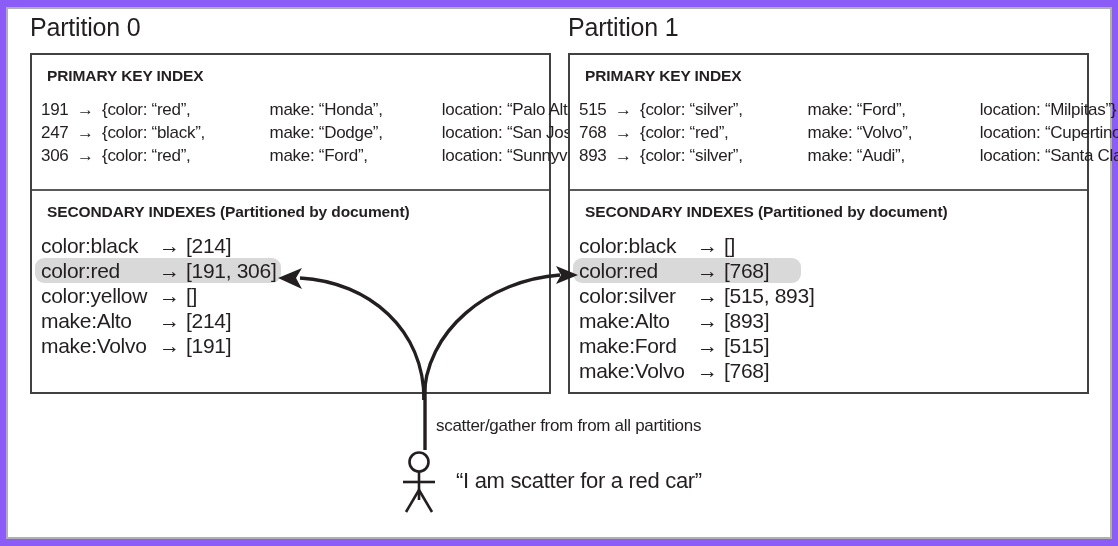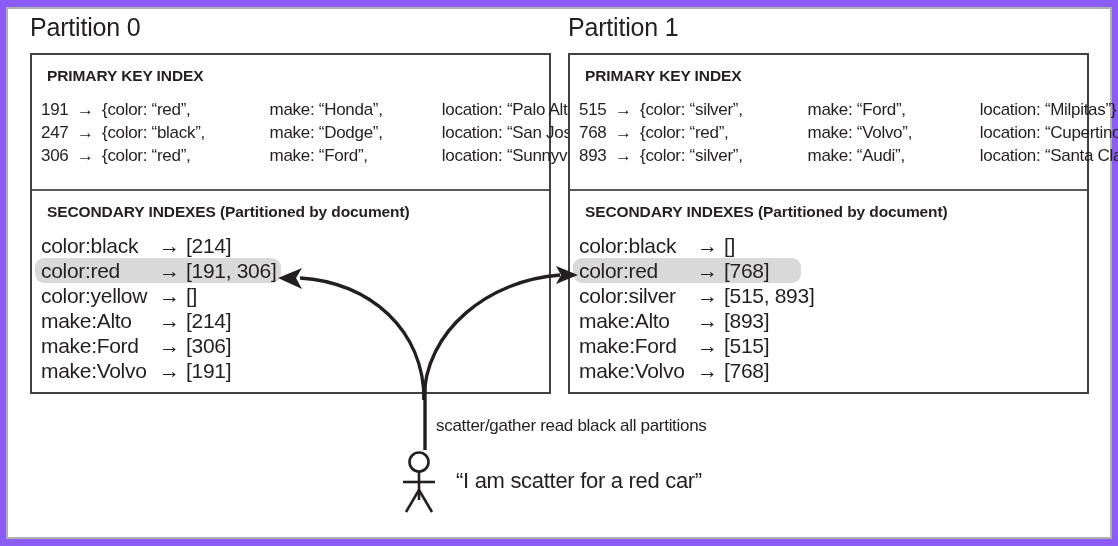--- a/index.html
+++ b/index.html
@@ -182,23 +182,20 @@
         <div class="sec-row hl">
           <span class="sec-term">color:red</span><span class="sec-arrow">→</span><span class="sec-list">[191, 306]</span>
         </div>
         <div class="sec-row">
           <span class="sec-term">color:yellow</span><span class="sec-arrow">→</span><span class="sec-list">[]</span>
         </div>
         <div class="sec-row">
           <span class="sec-term">make:Alto</span><span class="sec-arrow">→</span><span class="sec-list">[214]</span>
         </div>
         <div class="sec-row">
-          <span class="sec-term">make:Ford</span><span class="sec-arrow">→</span><span class="sec-list">[306]</span>
-        </div>
-        <div class="sec-row">
           <span class="sec-term">make:Volvo</span><span class="sec-arrow">→</span><span class="sec-list">[191]</span>
         </div>
       </div>
     </div>
   </div>
 
   <div class="partition-title" id="title-p1">Partition 1</div>
 
   <div class="panel" id="panel-p1">
     <div class="panel-section section-pk">
@@ -253,17 +250,17 @@
 
     <g>
       <circle cx="419" cy="462" r="9.5" fill="none" stroke="#231f20" stroke-width="2.6"></circle>
       <line x1="419" y1="472" x2="419" y2="500" stroke="#231f20" stroke-width="2.6"></line>
       <line x1="403" y1="482" x2="435" y2="482" stroke="#231f20" stroke-width="2.6"></line>
       <line x1="419" y1="490" x2="406" y2="512" stroke="#231f20" stroke-width="2.6"></line>
       <line x1="419" y1="490" x2="432" y2="512" stroke="#231f20" stroke-width="2.6"></line>
     </g>
   </svg>
 
-  <div class="scatter-label">scatter/gather read black all partitions</div>
+  <div class="scatter-label">scatter/gather from from all partitions</div>
 
   <div class="user-quote">“I am scatter for a red car”</div>
 
 </div>
 
 </body></html>

